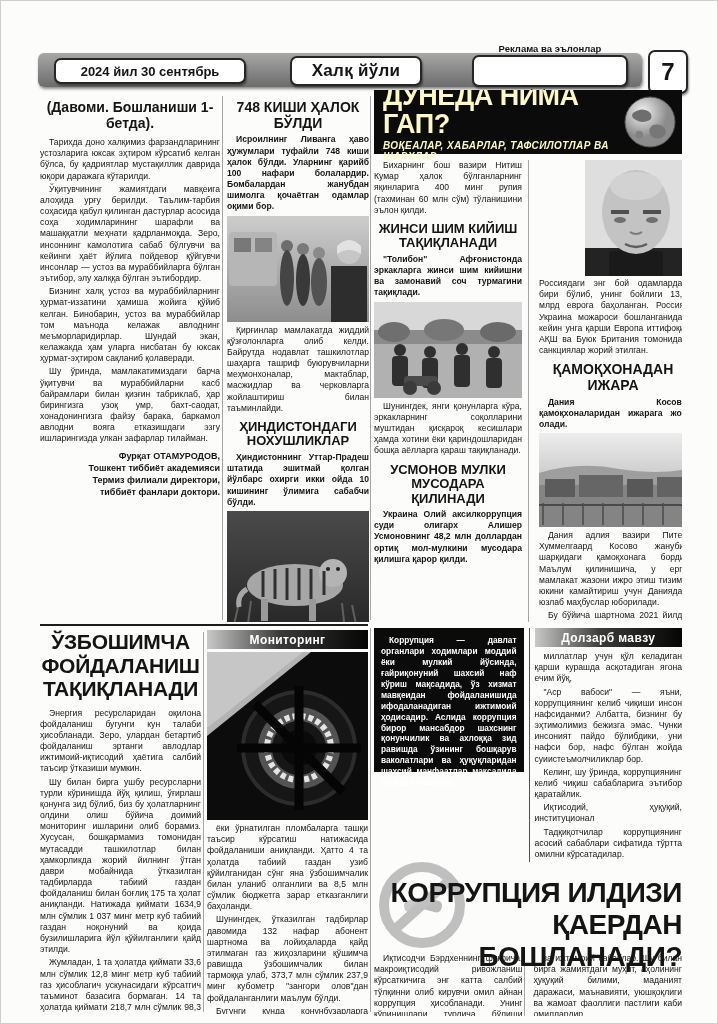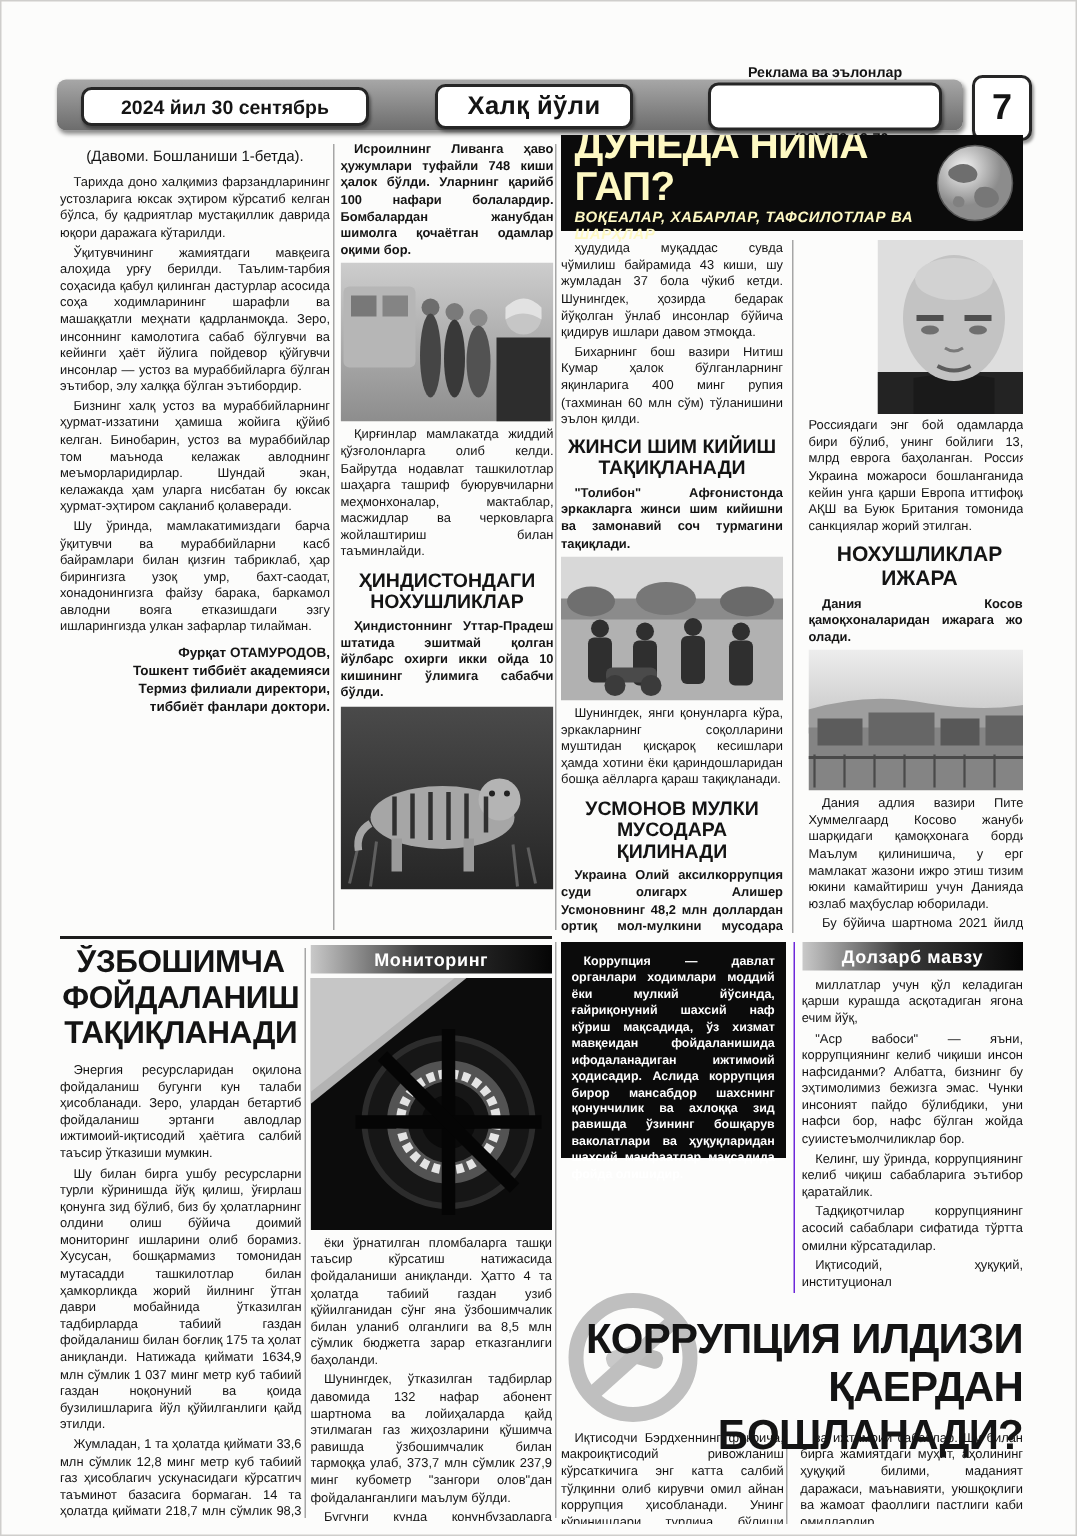--- a/index.html
+++ b/index.html
@@ -20,21 +20,21 @@
   
   .p{font-size:8.6px;line-height:1.3;text-align:justify;margin:0 0 2px 0;text-indent:9px;}
   .lead{font-weight:bold;}
   .h2{font-size:13px;font-weight:bold;text-align:center;line-height:1.12;margin:6px 0 3px;}
   .h2.big{font-size:14px;}
   .byline{font-size:9px;font-weight:bold;text-align:right;line-height:1.35;margin-top:5px;}
   .photo{display:block;margin:3px 0;}
   
   .col1{position:absolute;left:40px;top:92px;width:180px;height:530px;overflow:hidden;}
   .col1 .title{font-size:23px;font-weight:800;text-align:center;line-height:1.12;letter-spacing:-.3px;}
-  .cont{font-size:10px;font-weight:normal;text-align:center;margin:7px 0 6px;}
+  .cont{font-size:14px;font-weight:bold;text-align:center;margin:7px 0 6px;}
   .col2{position:absolute;left:227px;top:94px;width:142px;height:528px;overflow:hidden;}
   
   .world{position:absolute;left:374px;top:90px;width:308px;height:532px;overflow:hidden;}
   .banner{height:64px;background:#0b0b0b;color:#fef9c3;display:flex;align-items:center;padding:0 5px;box-sizing:border-box;}
   .banner-left{flex:1;padding-left:4px;}
   .banner-title{font-size:27px;font-weight:800;letter-spacing:-.5px;line-height:1.05;}
   .banner-sub{font-size:10px;font-weight:bold;font-style:italic;letter-spacing:.4px;margin-top:2px;}
   .wcols{display:flex;margin-top:6px;}
   .wcol{width:148px;}
   .wcol + .wcol{border-left:1px solid #a6a6a6;padding-left:10px;margin-left:6px;}
@@ -93,20 +93,21 @@
     <p class="p">Шу ўринда, мамлакатимиздаги барча ўқитувчи ва мураббийларни касб байрамлари билан қизғин табриклаб, ҳар бирингизга узоқ умр, бахт-саодат, хонадонингизга файзу барака, баркамол авлодни вояга етказишдаги эзгу ишларингизда улкан зафарлар тилайман.</p>
     <div class="byline">
       <div>Фурқат ОТАМУРОДОВ,</div>
       <div>Тошкент тиббиёт академияси</div>
       <div>Термиз филиали директори,</div>
       <div>тиббиёт фанлари доктори.</div>
     </div>
   </section>
 
   <section class="col2">
+    <div class="h2 big">748 КИШИ ҲАЛОК БЎЛДИ</div>
     <p class="p lead">Исроилнинг Ливанга ҳаво ҳужумлари туфайли 748 киши ҳалок бўлди. Уларнинг қарийб 100 нафари болалардир. Бомбалардан жанубдан шимолга қочаётган одамлар оқими бор.</p>
     <svg class="photo" width="142" height="106" viewBox="0 0 142 106" preserveAspectRatio="none">
       <defs>
           <linearGradient id="gref" x1="0" y1="0" x2="0" y2="1">
             <stop offset="0" stop-color="#cdcdcd"></stop>
             <stop offset="1" stop-color="#8d8d8d"></stop>
           </linearGradient>
         </defs>
       <rect width="142" height="106" fill="url(#gref)"></rect>
       <rect x="2" y="16" width="48" height="54" rx="4" fill="#b6b6b6"></rect>
@@ -172,21 +173,20 @@
             </radialGradient>
           </defs>
         <circle cx="27" cy="27" r="25" fill="url(#ggl)" stroke="#555"></circle>
         <path d="M10 18 q8 -6 15 -2 q6 4 2 9 q-8 4 -14 0 q-6 -3 -3 -7z" fill="#6e6e6e"></path>
         <path d="M30 30 q8 -2 12 4 q3 6 -4 9 q-8 2 -11 -4 q-2 -6 3 -9z" fill="#777"></path>
         <path d="M14 36 q5 -1 6 3 q0 5 -5 4 q-5 -2 -1 -7z" fill="#808080"></path>
       </svg>
     </div>
     <div class="wcols">
       <div class="wcol">
-        <p class="p">ҳудудида муқаддас сувда чўмилиш байрамида 43 киши, шу жумладан 37 бола чўкиб кетди. Шунингдек, ҳозирда бедарак йўқолган ўнлаб инсонлар бўйича қидирув ишлари давом этмоқда.</p>
         <p class="p">Бихарнинг бош вазири Нитиш Кумар ҳалок бўлганларнинг яқинларига 400 минг рупия (тахминан 60 млн сўм) тўланишини эълон қилди.</p>
         <div class="h2">ЖИНСИ ШИМ КИЙИШ ТАҚИҚЛАНАДИ</div>
         <p class="p lead">"Толибон" Афғонистонда эркакларга жинси шим кийишни ва замонавий соч турмагини тақиқлади.</p>
         <svg class="photo" width="148" height="96" viewBox="0 0 148 96" preserveAspectRatio="none">
           <rect width="148" height="40" fill="#d8d8d8"></rect>
           <rect y="28" width="148" height="16" fill="#8b8b8b"></rect>
           <rect y="42" width="148" height="54" fill="#b1b1b1"></rect>
           <ellipse cx="20" cy="30" rx="16" ry="10" fill="#6f6f6f"></ellipse>
           <ellipse cx="70" cy="28" rx="20" ry="11" fill="#777"></ellipse>
           <ellipse cx="124" cy="30" rx="18" ry="10" fill="#6a6a6a"></ellipse>
@@ -217,21 +217,21 @@
           <ellipse cx="51" cy="52" rx="34" ry="42" fill="#c3c3c3"></ellipse>
           <ellipse cx="51" cy="26" rx="26" ry="14" fill="#d2d2d2"></ellipse>
           <rect x="26" y="50" width="18" height="4" fill="#4f4f4f"></rect>
           <rect x="58" y="50" width="18" height="4" fill="#4f4f4f"></rect>
           <ellipse cx="35" cy="60" rx="6" ry="3" fill="#6f6f6f"></ellipse>
           <ellipse cx="67" cy="60" rx="6" ry="3" fill="#6f6f6f"></ellipse>
           <path d="M45 72 q6 4 12 0" stroke="#7a7a7a" stroke-width="2" fill="none"></path>
           <path d="M40 84 q11 6 22 0" stroke="#5d5d5d" stroke-width="2.5" fill="none"></path>
         </svg>
         <p class="p" style="text-indent:0;">Россиядаги энг бой одамлардан бири бўлиб, унинг бойлиги 13,4 млрд еврога баҳоланган. Россия-Украина можароси бошланганидан кейин унга қарши Европа иттифоқи, АҚШ ва Буюк Британия томонидан санкциялар жорий этилган.</p>
-        <div class="h2 big" style="clear:both;">НОХУШЛИКЛАР ИЖАРА</div>
+        <div class="h2 big" style="clear:both;">ҚАМОҚХОНАДАН ИЖАРА</div>
         <p class="p lead">Дания Косово қамоқхоналаридан ижарага жой олади.</p>
         <svg class="photo" width="148" height="94" viewBox="0 0 148 94" preserveAspectRatio="none">
           <defs>
               <linearGradient id="gsky" x1="0" y1="0" x2="0" y2="1">
                 <stop offset="0" stop-color="#ededed"></stop>
                 <stop offset="1" stop-color="#c7c7c7"></stop>
               </linearGradient>
             </defs>
           <rect width="148" height="50" fill="url(#gsky)"></rect>
           <path d="M0 40 q40 -12 80 -4 q40 6 68 0 l0 20 l-148 0z" fill="#9e9e9e"></path>
@@ -291,22 +291,22 @@
   <section class="cor">
     <div class="cor-row1">
       <div class="defbox">
         <p class="p" style="text-indent:8px;margin:0;">Коррупция — давлат органлари ходимлари моддий ёки мулкий йўсинда, ғайриқонуний шахсий наф кўриш мақсадида, ўз хизмат мавқеидан фойдаланишида ифодаланадиган ижтимоий ҳодисадир. Аслида коррупция бирор мансабдор шахснинг қонунчилик ва ахлоққа зид равишда ўзининг бошқарув ваколатлари ва ҳуқуқларидан шахсий манфаатлар мақсадида фойда олишидир.</p>
       </div>
       <div class="cor-right">
         <div class="secbar">Долзарб мавзу</div>
         <p class="p">миллатлар учун қўл келадиган қарши курашда асқотадиган ягона ечим йўқ,</p>
         <p class="p">"Аср вабоси" — яъни, коррупциянинг келиб чиқиши инсон нафсиданми? Албатта, бизнинг бу эҳтимолимиз бежизга эмас. Чунки инсоният пайдо бўлибдики, уни нафси бор, нафс бўлган жойда суиистеъмолчиликлар бор.</p>
         <p class="p">Келинг, шу ўринда, коррупциянинг келиб чиқиш сабабларига эътибор қаратайлик.</p>
+        <p class="p">Иқтисодий, ҳуқуқий, институционал</p>
         <p class="p">Тадқиқотчилар коррупциянинг асосий сабаблари сифатида тўртта омилни кўрсатадилар.</p>
-        <p class="p">Иқтисодий, ҳуқуқий, институционал</p>
       </div>
     </div>
     <div class="cor-head-wrap">
       <svg class="ban" width="96" height="96" viewBox="0 0 96 96">
         <rect x="30" y="42" width="22" height="12" rx="5" fill="#c4c4c4" transform="rotate(-15 41 48)"></rect>
         <rect x="46" y="42" width="22" height="12" rx="5" fill="#b4b4b4" transform="rotate(15 57 48)"></rect>
         <circle cx="48" cy="48" r="38" fill="none" stroke="#b9b9b9" stroke-width="10"></circle>
         <rect x="6" y="43" width="84" height="10" fill="#b9b9b9" transform="rotate(-42 48 48)"></rect>
       </svg>
       <div class="cor-head">КОРРУПЦИЯ ИЛДИЗИ ҚАЕРДАН БОШЛАНАДИ?</div>

